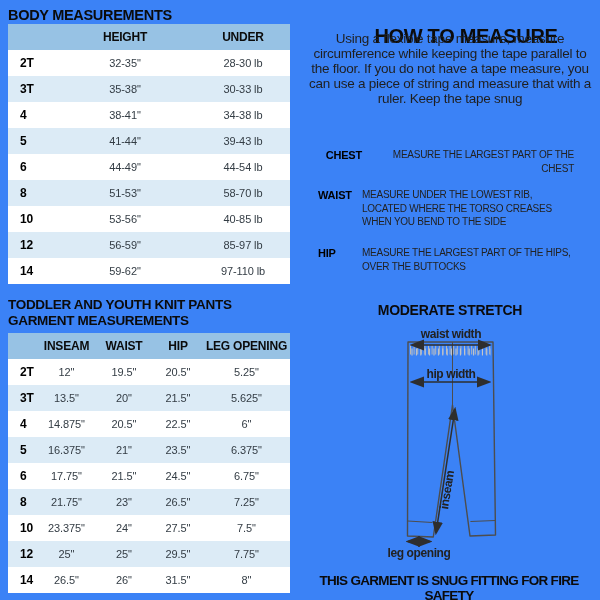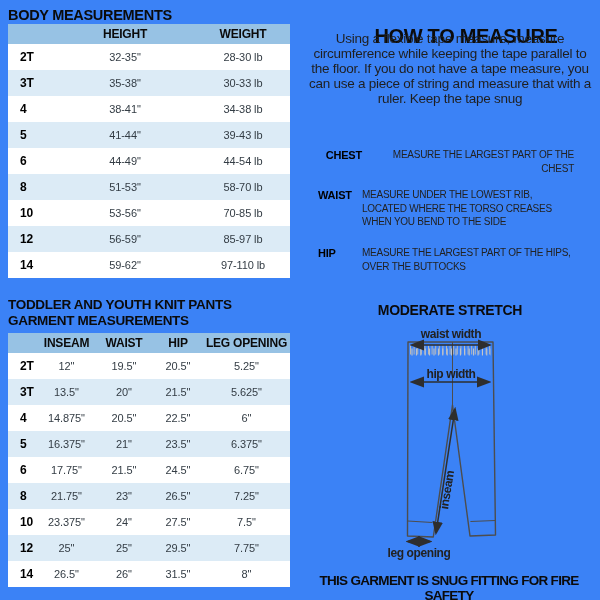--- a/index.html
+++ b/index.html
@@ -6,21 +6,21 @@
   .canvas { position:relative; width:600px; height:600px; background:#3b82f6; overflow:hidden; }
 
   
   .section-title { position:absolute; left:8px; margin:0; font-weight:bold; color:#0b0b0b; letter-spacing:-0.3px; }
   #body-title { top:7px; font-size:14.5px; }
   #garment-title { top:297px; font-size:13.5px; line-height:15.5px; }
 
   table.meas { position:absolute; left:8px; width:282px; border-collapse:collapse; table-layout:fixed; }
   #body-table { top:24px; }
   #garment-table { top:333px; }
-  table.meas th { background:#97c2e4; color:#0b0b0b; font-size:12px; font-weight:bold; height:20px; padding:0; letter-spacing:-0.2px; text-align:center; }
+  table.meas th { background:#97c2e4; color:#0b0b0b; font-size:12px; font-weight:bold; height:26px; padding:0; letter-spacing:-0.2px; text-align:center; }
   table.meas td { height:26px; padding:0; font-size:11px; color:#333c44; text-align:center; letter-spacing:-0.1px; }
   table.meas tbody tr:nth-child(even) { background:#dcebf6; }
   table.meas tbody tr:nth-child(odd) { background:#ffffff; }
   table.meas td.size, table.meas th.size { text-align:left; padding-left:12px; font-weight:bold; color:#000; font-size:12px; }
 
   
   .rc { position:absolute; }
   #how-title { top:9px; left:300px; width:300px; text-align:center; font-size:20px; font-weight:bold; letter-spacing:-0.3px; color:#0b0b0b; margin:16px; }
   #how-intro { top:31px; left:304px; width:292px; text-align:center; font-size:13.5px; line-height:15px; letter-spacing:-0.25px; color:#1f1f1f; margin:0; }
 
@@ -48,21 +48,21 @@
   <table class="meas" id="body-table">
     <colgroup>
         <col style="width:46px">
         <col style="width:142px">
         <col style="width:94px">
       </colgroup>
     <thead>
       <tr>
         <th class="size"></th>
         <th>HEIGHT</th>
-        <th>WEIGHT</th>
+        <th>UNDER</th>
       </tr>
     </thead>
     <tbody id="body-tbody">
         <tr>
           <td class="size">2T</td>
           <td>32-35"</td>
           <td>28-30 lb</td>
         </tr>
         <tr>
           <td class="size">3T</td>
@@ -85,21 +85,21 @@
           <td>44-54 lb</td>
         </tr>
         <tr>
           <td class="size">8</td>
           <td>51-53"</td>
           <td>58-70 lb</td>
         </tr>
         <tr>
           <td class="size">10</td>
           <td>53-56"</td>
-          <td>70-85 lb</td>
+          <td>40-85 lb</td>
         </tr>
         <tr>
           <td class="size">12</td>
           <td>56-59"</td>
           <td>85-97 lb</td>
         </tr>
         <tr>
           <td class="size">14</td>
           <td>59-62"</td>
           <td>97-110 lb</td>

